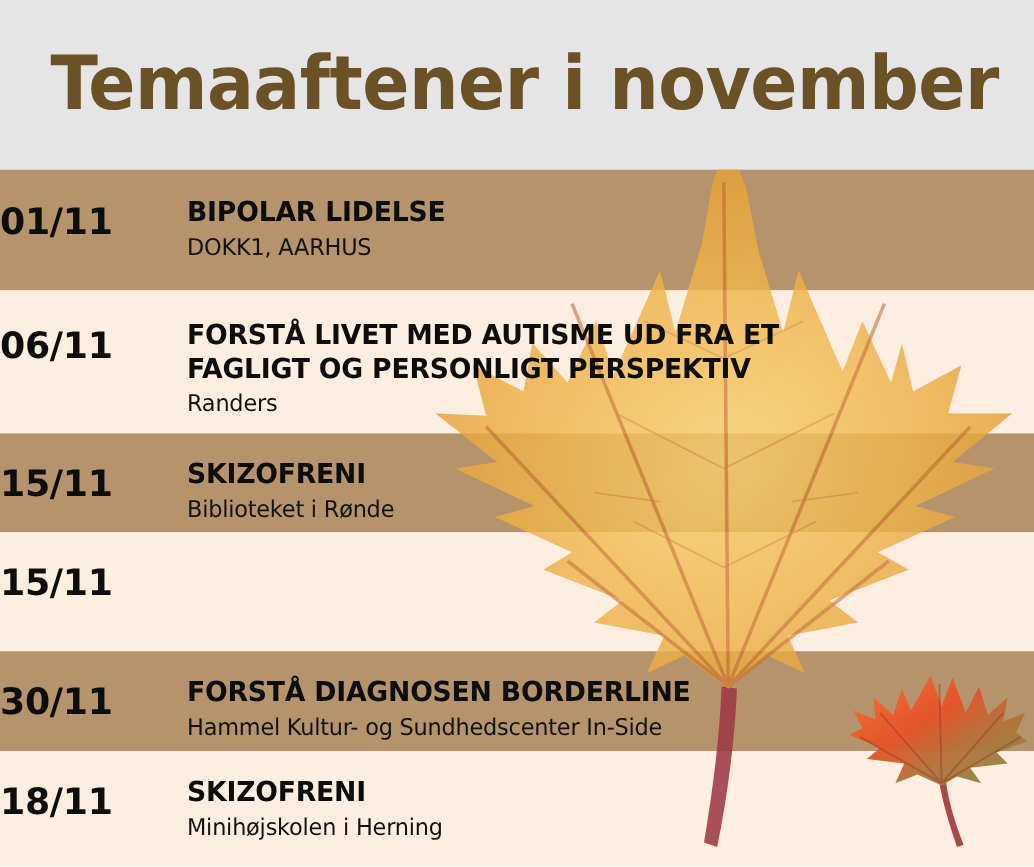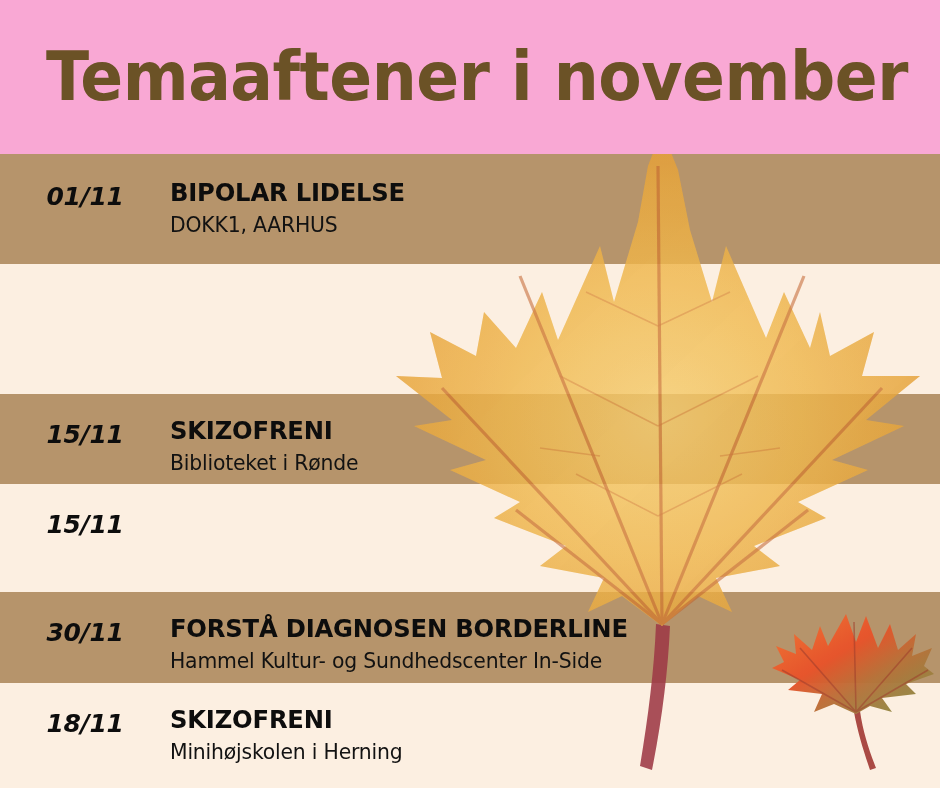--- a/index.html
+++ b/index.html
@@ -17,21 +17,21 @@
     width:940px; height:788px;
     background:#ffffff;
     overflow:hidden;
   }
 
   
   .header {
     position:absolute;
     left:0; top:0;
     width:940px; height:154px;
-    background:#f9a8d4;
+    background:#e5e5e5;
     display:flex;
     align-items:center;
     z-index:5;
   }
   .poster-title {
     margin-left:46px;
     font-family:"DejaVu Sans", sans-serif;
     font-size:68px;
     font-weight:700;
     letter-spacing:-0.5px;
@@ -54,28 +54,26 @@
     left:0; width:940px;
     display:flex;
     align-items:flex-start;
   }
   .row.tan   { background:#B6946B; }
   .row.cream { background:#FCEFE1; }
 
   .row-date {
     width:170px;
     flex:0 0 170px;
-    text-align:center;
-    font-family:"DejaVu Sans", sans-serif;
-    font-size:25px;
+    font-family:"DejaVu Sans", sans-serif;
+    font-size:33px;
     font-weight:700;
     color:#0d0d0d;
     letter-spacing:-0.3px;
     padding-top:4px;
-    font-style:italic;
   }
   .row-body {
     flex:1 1 auto;
   }
   .row-title {
     font-family:"DejaVu Sans", sans-serif;
     font-size:25px;
     font-weight:700;
     color:#0d0d0d;
     line-height:1.22;
@@ -232,20 +230,26 @@
 
   <div class="text-layer" id="text-container">
       <div class="text-row" style="top: 24px;">
         <div class="row-date">01/11</div>
         <div class="row-body">
           <div class="row-title">BIPOLAR LIDELSE</div>
           <div class="row-venue">DOKK1, AARHUS</div>
         </div>
       </div>
       <div class="text-row" style="top: 136px;">
+        <div class="row-date">06/11</div>
+        <div class="row-body">
+          <div class="row-title">FORSTÅ LIVET MED AUTISME UD FRA ET
+FAGLIGT OG PERSONLIGT PERSPEKTIV</div>
+          <div class="row-venue">Randers</div>
+        </div>
       </div>
       <div class="text-row" style="top: 262px;">
         <div class="row-date">15/11</div>
         <div class="row-body">
           <div class="row-title">SKIZOFRENI</div>
           <div class="row-venue">Biblioteket i Rønde</div>
         </div>
       </div>
       <div class="text-row" style="top: 352px;">
         <div class="row-date">15/11</div>

